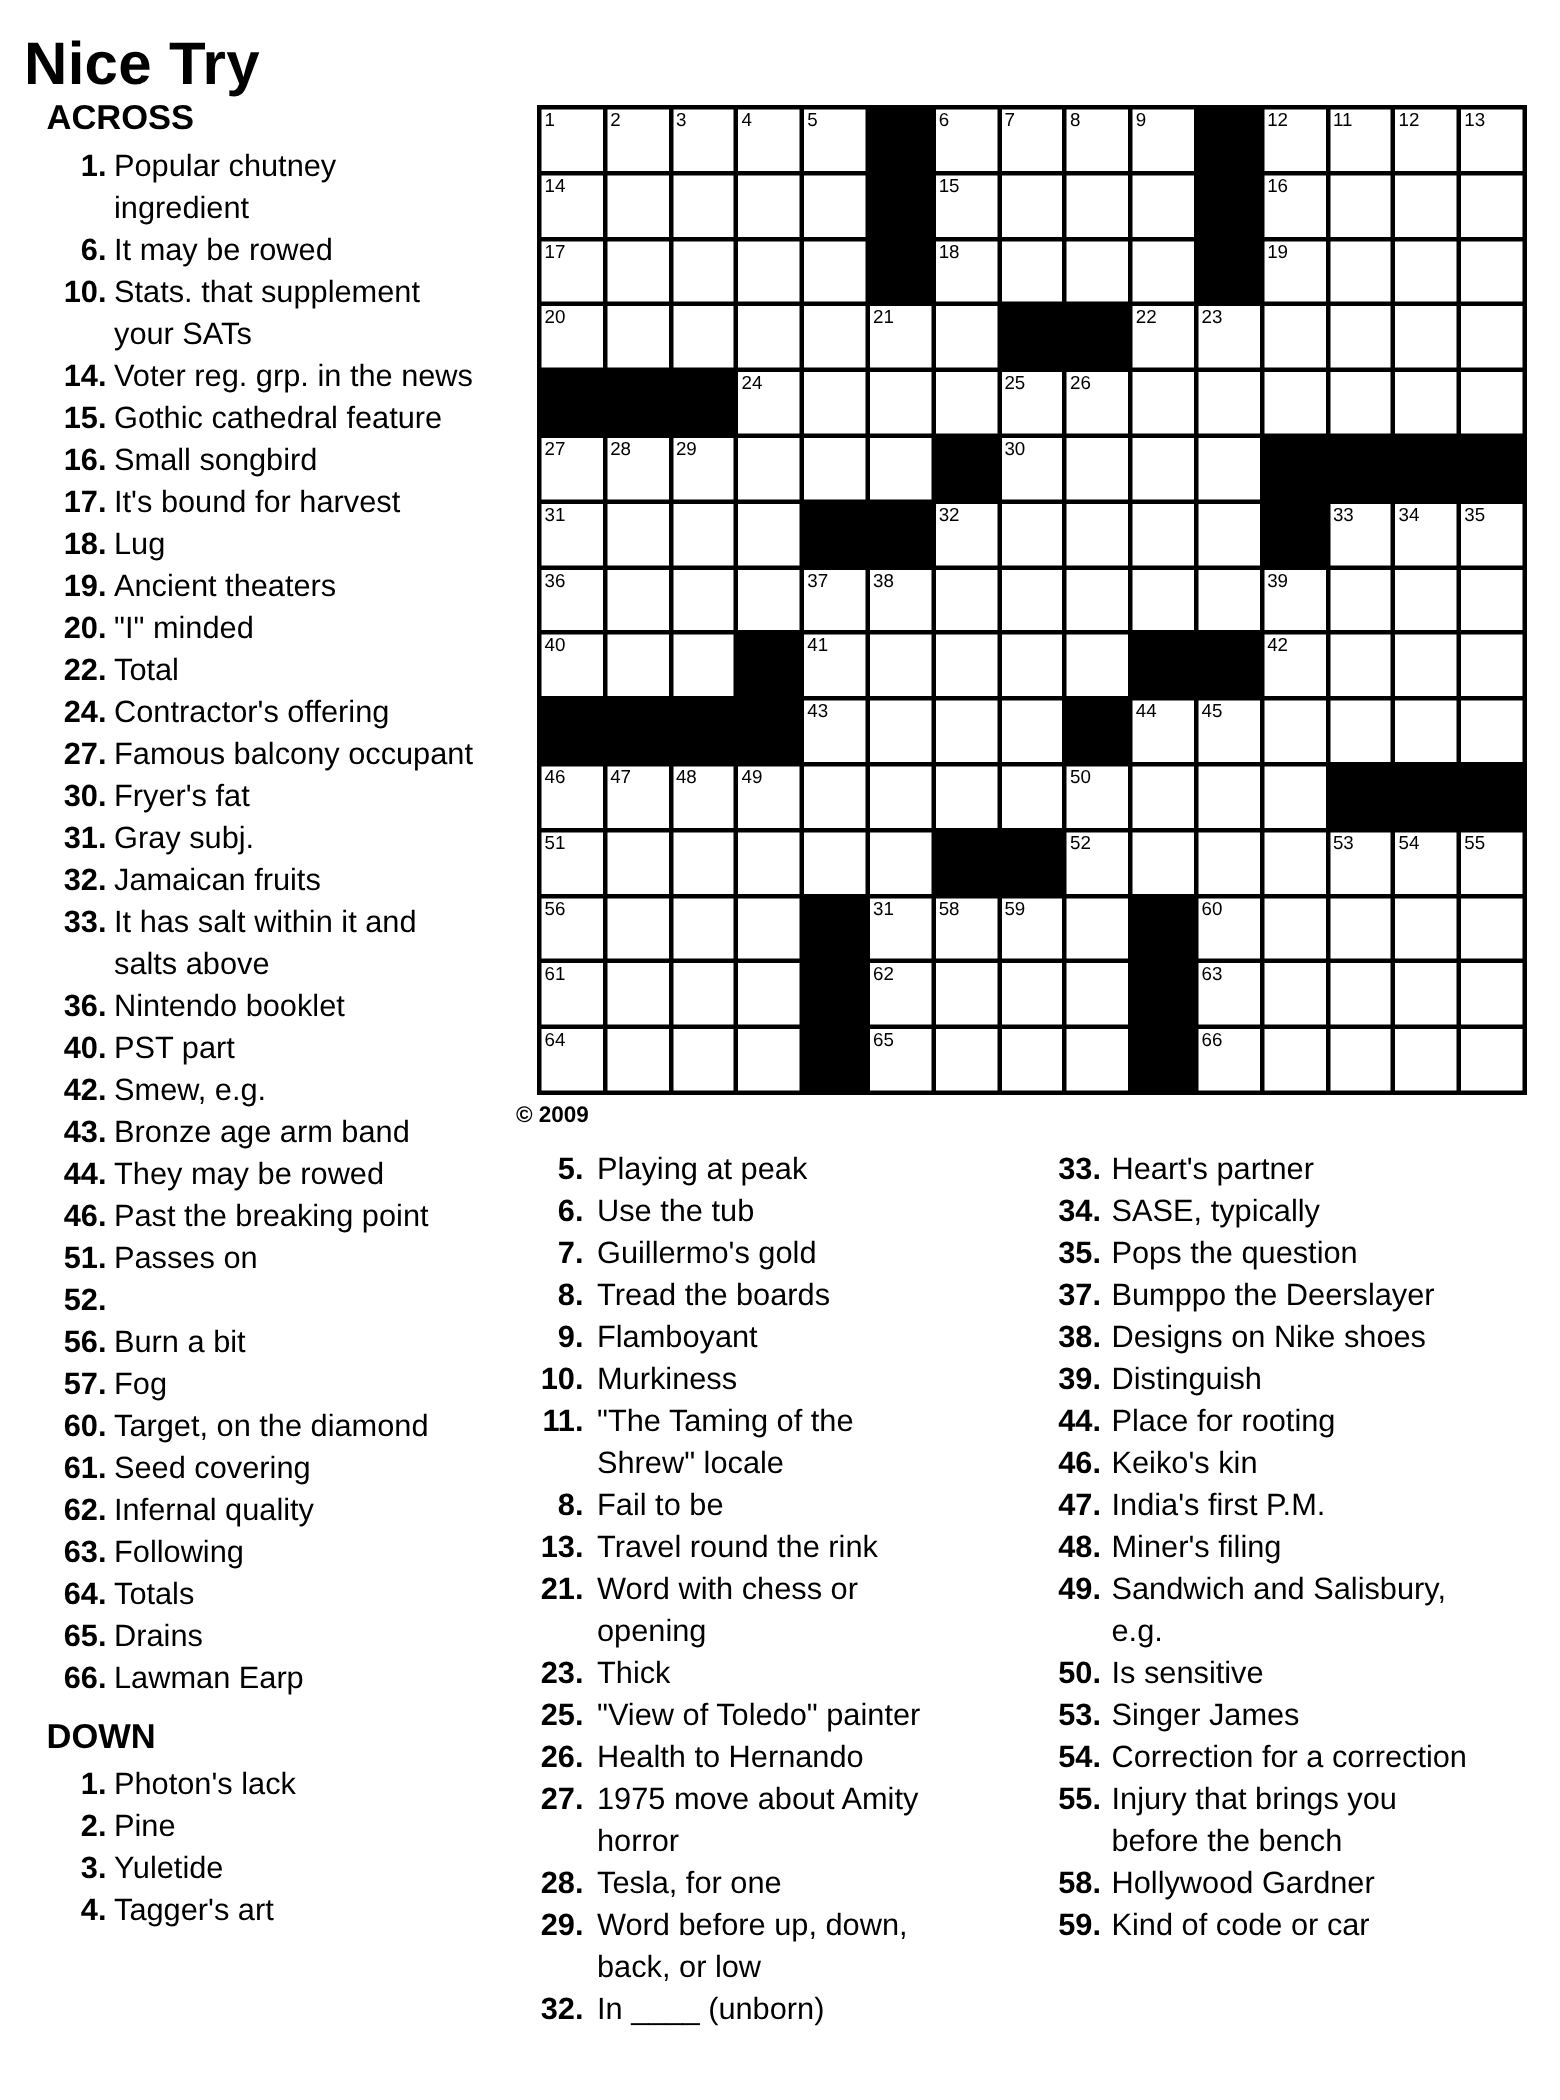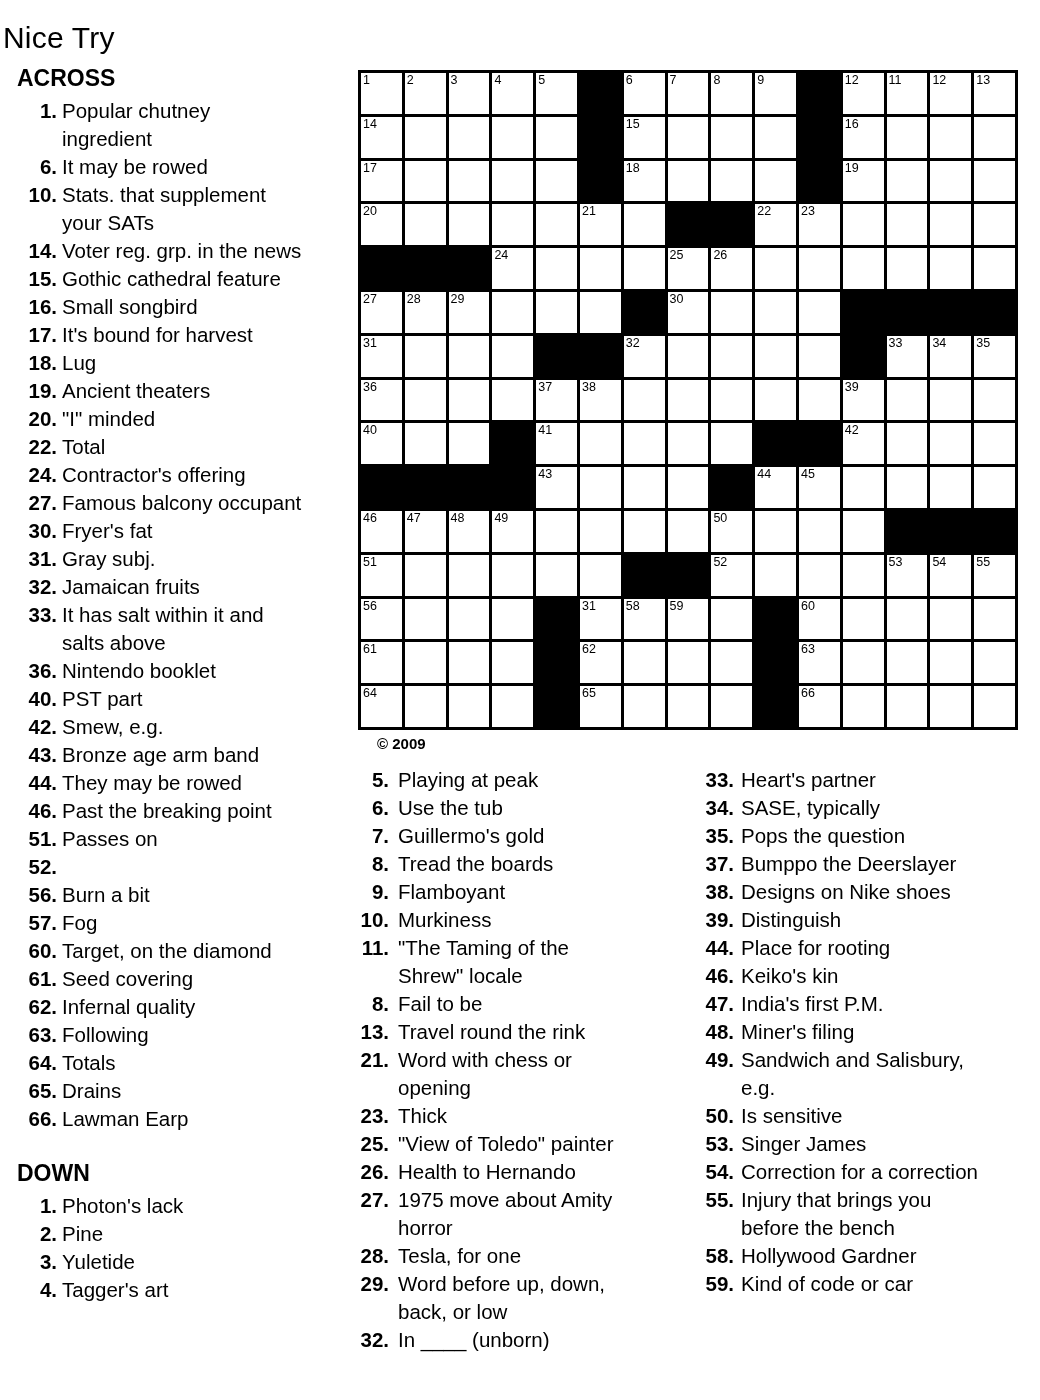--- a/index.html
+++ b/index.html
@@ -1,39 +1,39 @@
 <!DOCTYPE html>
 <html><head>
 <meta charset="utf-8">
 <style>
   html,body{margin:0;padding:0;}
   body{
     width:1040px;height:1400px;background:#ffffff;color:#000;
     font-family:"Liberation Sans",sans-serif;position:relative;overflow:hidden;
   }
-  #title{position:absolute;left:3px;top:21px;font-size:30px;font-weight:normal;letter-spacing:.2px;}
+  #title{position:absolute;left:16px;top:21px;font-size:40px;font-weight:bold;letter-spacing:.2px;}
   .heading{font-size:23px;font-weight:bold;line-height:28px;margin:0 0 5px 0;}
-  #left-col{position:absolute;left:17px;top:64px;width:341px;}
-  #down-heading{margin-top:26px;}
+  #left-col{position:absolute;left:31px;top:64px;width:341px;}
+  #down-heading{margin-top:10px;}
   .clue{display:flex;font-size:20.5px;line-height:28px;}
   .clue .num{flex:0 0 40px;text-align:right;font-weight:bold;margin-right:5px;white-space:nowrap;}
   .clue .txt{white-space:pre-line;}
   #mid-col{position:absolute;left:350px;top:766px;width:336px;}
   #mid-col .num{flex:0 0 39px;margin-right:9px;}
   #right-col{position:absolute;left:692px;top:766px;width:348px;}
   #right-col .num{flex:0 0 42px;margin-right:7px;}
   #grid{
     position:absolute;left:358px;top:70px;width:654px;height:654px;
     border:3px solid #000;background:#000;
     display:grid;grid-template-columns:repeat(15,1fr);grid-template-rows:repeat(15,1fr);gap:3px;
   }
   .cell{position:relative;background:#fff;}
   .cell.black{background:#000;}
   .cellnum{position:absolute;top:0;left:2px;font-size:12.5px;line-height:15px;font-weight:normal;}
-  #copyright{position:absolute;left:377px;top:735px;font-size:15px;font-weight:bold;}
+  #copyright{position:absolute;left:344px;top:735px;font-size:15px;font-weight:bold;}
 </style>
 </head>
 <body>
 
 <div id="title">Nice Try</div>
 
 <div id="left-col">
   <h2 class="heading">ACROSS</h2>
   <div id="across-list">
       <div class="clue">

